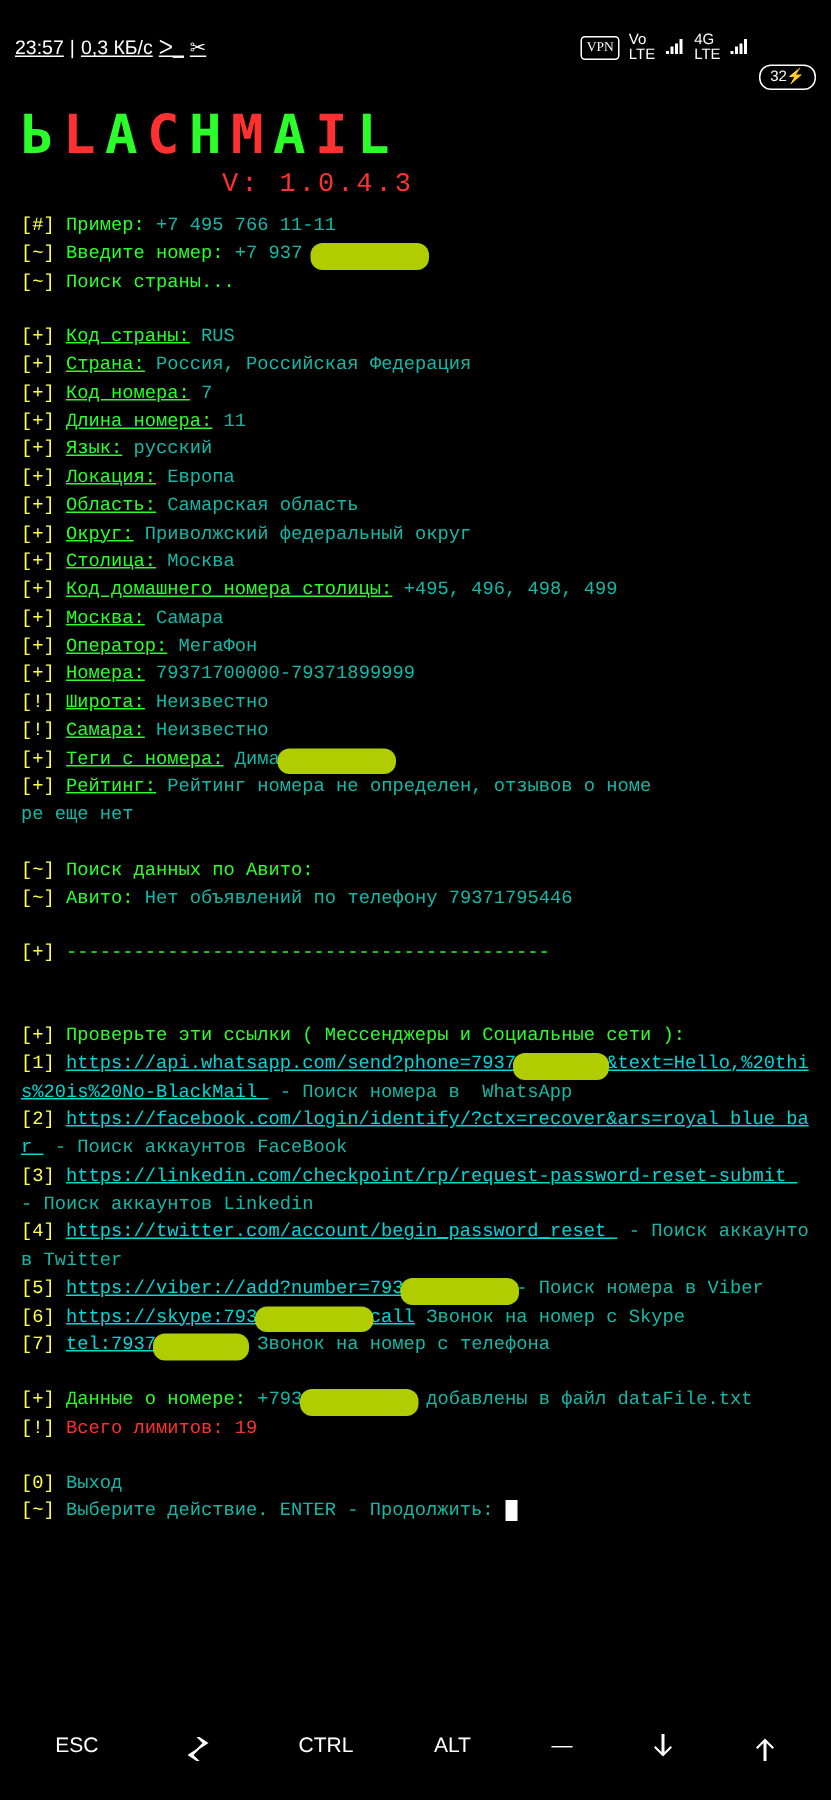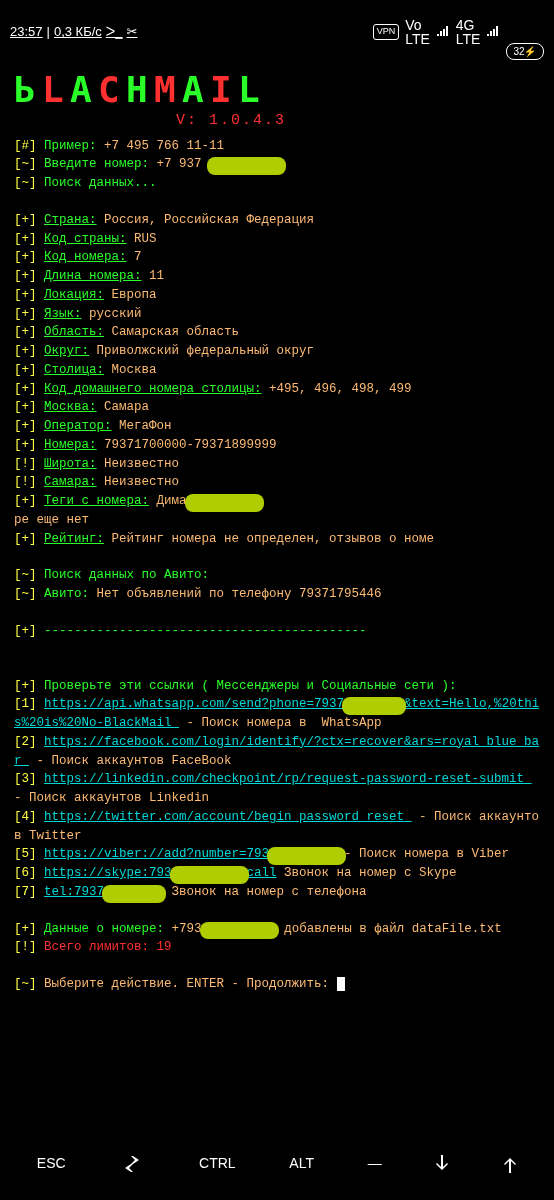--- a/index.html
+++ b/index.html
@@ -18,46 +18,46 @@
     display: flex;
     justify-content: space-between;
     align-items: center;
     padding: 4px 10px;
     font-family: sans-serif;
     font-size: 13px;
     color: #fff;
   }
   .status-left { display: flex; align-items: center; gap: 4px; text-decoration: underline; }
   .status-right { display: flex; align-items: center; gap: 6px; }
-  .vpn-badge { border: 1px solid #fff; border-radius: 3px; padding: 0 3px; font-size: 9px; }
-  .lte-badge { font-size: 14px; line-height: 1; }
+  .vpn-badge { border: 1px solid #fff; border-radius: 3px; padding: 0 3px; font-size: 9px; font-family: Liberation Serif, serif; }
+  .lte-badge { font-size: 10px; line-height: 1; }
   .batt { border: 1px solid #fff; border-radius: 8px; padding: 0 6px; font-size: 10px; margin-top: 39px; }
   .logo {
     padding: 4px 14px 0 14px;
     font-family: monospace;
     font-weight: bold;
     letter-spacing: 2px;
   }
   .version {
     color: #ff3030;
-    font-size: 15px;
-    padding: 0 4px;
+    font-size: 18px;
+    padding: 0 14px;
     text-align: right;
     width: 290px;
     letter-spacing: 2px;
   }
   .term {
     padding: 4px 14px 4px 14px;
   }
   .line { white-space: pre-wrap; word-break: break-all; }
   .yel { color: #ffff44; }
   .grn { color: #2aff2a; }
   .red { color: #ff3030; }
   .cyn { color: #00d8d8; }
-  .wht { color: #fdba74; }
+  .wht { color: #14b8a6; }
   .und { text-decoration: underline; }
   .hl2 {
     position: relative;
     display: inline-block;
   }
   .hl2::after {
     content: '';
     position: absolute;
     left: -2px; right: -2px;
     top: 2px; bottom: -1px;
@@ -70,21 +70,21 @@
     display: inline-block;
     width: 8px; height: 14px;
     background: #fff;
     vertical-align: middle;
   }
   .bottom-bar {
     position: absolute;
     bottom: 0; left: 0; right: 0;
     display: flex;
     justify-content: space-around;
-    align-items: center;
+    align-items: flex-end;
     padding: 14px 10px 26px 10px;
     color: #fff;
     font-family: sans-serif;
     font-size: 14px;
     font-weight: 500;
   }
   .bb-item { display: flex; align-items: center; gap: 4px; }
   .gap { height: 18px; }
   .gap2 { height: 36px; }
   svg { display: block; }
@@ -132,42 +132,42 @@
       <text x="224" y="34" fill="#2aff2a">L</text>
     </g>
   </svg>
 </div>
 <div class="version">V: 1.0.4.3</div>
 
 <div class="term">
 
 <div class="line"><span class="yel">[#]</span> <span class="grn">Пример:</span> <span class="wht">+7 495 766 11-11</span></div>
 <div class="line"><span class="yel">[~]</span> <span class="grn">Введите номер:</span> <span class="wht">+7 937</span> <span class="hl2">&nbsp;&nbsp;&nbsp;&nbsp;&nbsp;&nbsp;&nbsp;&nbsp;&nbsp;&nbsp;</span></div>
-<div class="line"><span class="yel">[~]</span> <span class="grn">Поиск данных...</span></div>
-
-<div class="gap"></div>
-
+<div class="line"><span class="yel">[~]</span> <span class="grn">Поиск страны...</span></div>
+
+<div class="gap"></div>
+
+<div class="line"><span class="yel">[+]</span> <span class="grn und">Код страны:</span> <span class="wht">RUS</span></div>
 <div class="line"><span class="yel">[+]</span> <span class="grn und">Страна:</span> <span class="wht">Россия, Российская Федерация</span></div>
-<div class="line"><span class="yel">[+]</span> <span class="grn und">Код страны:</span> <span class="wht">RUS</span></div>
 <div class="line"><span class="yel">[+]</span> <span class="grn und">Код номера:</span> <span class="wht">7</span></div>
 <div class="line"><span class="yel">[+]</span> <span class="grn und">Длина номера:</span> <span class="wht">11</span></div>
+<div class="line"><span class="yel">[+]</span> <span class="grn und">Язык:</span> <span class="wht">русский</span></div>
 <div class="line"><span class="yel">[+]</span> <span class="grn und">Локация:</span> <span class="wht">Европа</span></div>
-<div class="line"><span class="yel">[+]</span> <span class="grn und">Язык:</span> <span class="wht">русский</span></div>
 <div class="line"><span class="yel">[+]</span> <span class="grn und">Область:</span> <span class="wht">Самарская область</span></div>
 <div class="line"><span class="yel">[+]</span> <span class="grn und">Округ:</span> <span class="wht">Приволжский федеральный округ</span></div>
 <div class="line"><span class="yel">[+]</span> <span class="grn und">Столица:</span> <span class="wht">Москва</span></div>
 <div class="line"><span class="yel">[+]</span> <span class="grn und">Код домашнего номера столицы:</span> <span class="wht">+495, 496, 498, 499</span></div>
 <div class="line"><span class="yel">[+]</span> <span class="grn und">Москва:</span> <span class="wht">Самара</span></div>
 <div class="line"><span class="yel">[+]</span> <span class="grn und">Оператор:</span> <span class="wht">МегаФон</span></div>
 <div class="line"><span class="yel">[+]</span> <span class="grn und">Номера:</span> <span class="wht">79371700000-79371899999</span></div>
 <div class="line"><span class="yel">[!]</span> <span class="grn und">Широта:</span> <span class="wht">Неизвестно</span></div>
 <div class="line"><span class="yel">[!]</span> <span class="grn und">Самара:</span> <span class="wht">Неизвестно</span></div>
 <div class="line"><span class="yel">[+]</span> <span class="grn und">Теги с номера:</span> <span class="wht">Дима</span><span class="hl2">&nbsp;&nbsp;&nbsp;&nbsp;&nbsp;&nbsp;&nbsp;&nbsp;&nbsp;&nbsp;</span></div>
+<div class="line"><span class="yel">[+]</span> <span class="grn und">Рейтинг:</span> <span class="wht">Рейтинг номера не определен, отзывов о номе</span></div>
 <div class="line"><span class="wht">ре еще нет</span></div>
-<div class="line"><span class="yel">[+]</span> <span class="grn und">Рейтинг:</span> <span class="wht">Рейтинг номера не определен, отзывов о номе</span></div>
 
 <div class="gap"></div>
 
 <div class="line"><span class="yel">[~]</span> <span class="grn">Поиск данных по Авито:</span></div>
 <div class="line"><span class="yel">[~]</span> <span class="grn">Авито:</span> <span class="wht">Нет объявлений по телефону 79371795446</span></div>
 
 <div class="gap"></div>
 
 <div class="line"><span class="yel">[+]</span> <span class="grn">-------------------------------------------</span></div>
 
@@ -182,20 +182,21 @@
 <div class="line"><span class="yel">[6]</span> <span class="cyn und"><span>https://skype:793</span><span class="hl2">&nbsp;&nbsp;&nbsp;&nbsp;&nbsp;&nbsp;&nbsp;&nbsp;&nbsp;&nbsp;</span><span>call</span></span><span class="wht"> Звонок на номер с Skype</span></div>
 <div class="line"><span class="yel">[7]</span> <span class="cyn und"><span>tel:7937</span><span class="hl2">&nbsp;&nbsp;&nbsp;&nbsp;&nbsp;&nbsp;&nbsp;&nbsp;</span></span><span class="wht"> Звонок на номер с телефона</span></div>
 
 <div class="gap"></div>
 
 <div class="line"><span class="yel">[+]</span> <span class="grn">Данные о номере:</span> <span class="wht">+793</span><span class="hl2">&nbsp;&nbsp;&nbsp;&nbsp;&nbsp;&nbsp;&nbsp;&nbsp;&nbsp;&nbsp;</span> <span class="wht">добавлены в файл dataFile.txt</span></div>
 <div class="line"><span class="yel">[!]</span> <span class="red">Всего лимитов: 19</span></div>
 
 <div class="gap"></div>
 
+<div class="line"><span class="yel">[0]</span> <span class="wht">Выход</span></div>
 <div class="line"><span class="yel">[~]</span> <span class="wht">Выберите действие. ENTER - Продолжить:</span> <span class="cursor"></span></div>
 
 </div>
 
 <div class="bottom-bar">
   <div class="bb-item">ESC</div>
   <div class="bb-item">
     <svg width="26" height="16" viewBox="0 0 26 16">
         <path d="M0 4h16l-4-4 2 0 6 4-6 4-2 0 4-4H0zM26 12H10l4 4-2 0-6-4 6-4 2 0-4 4h16z" fill="#fff"></path>
       </svg>

